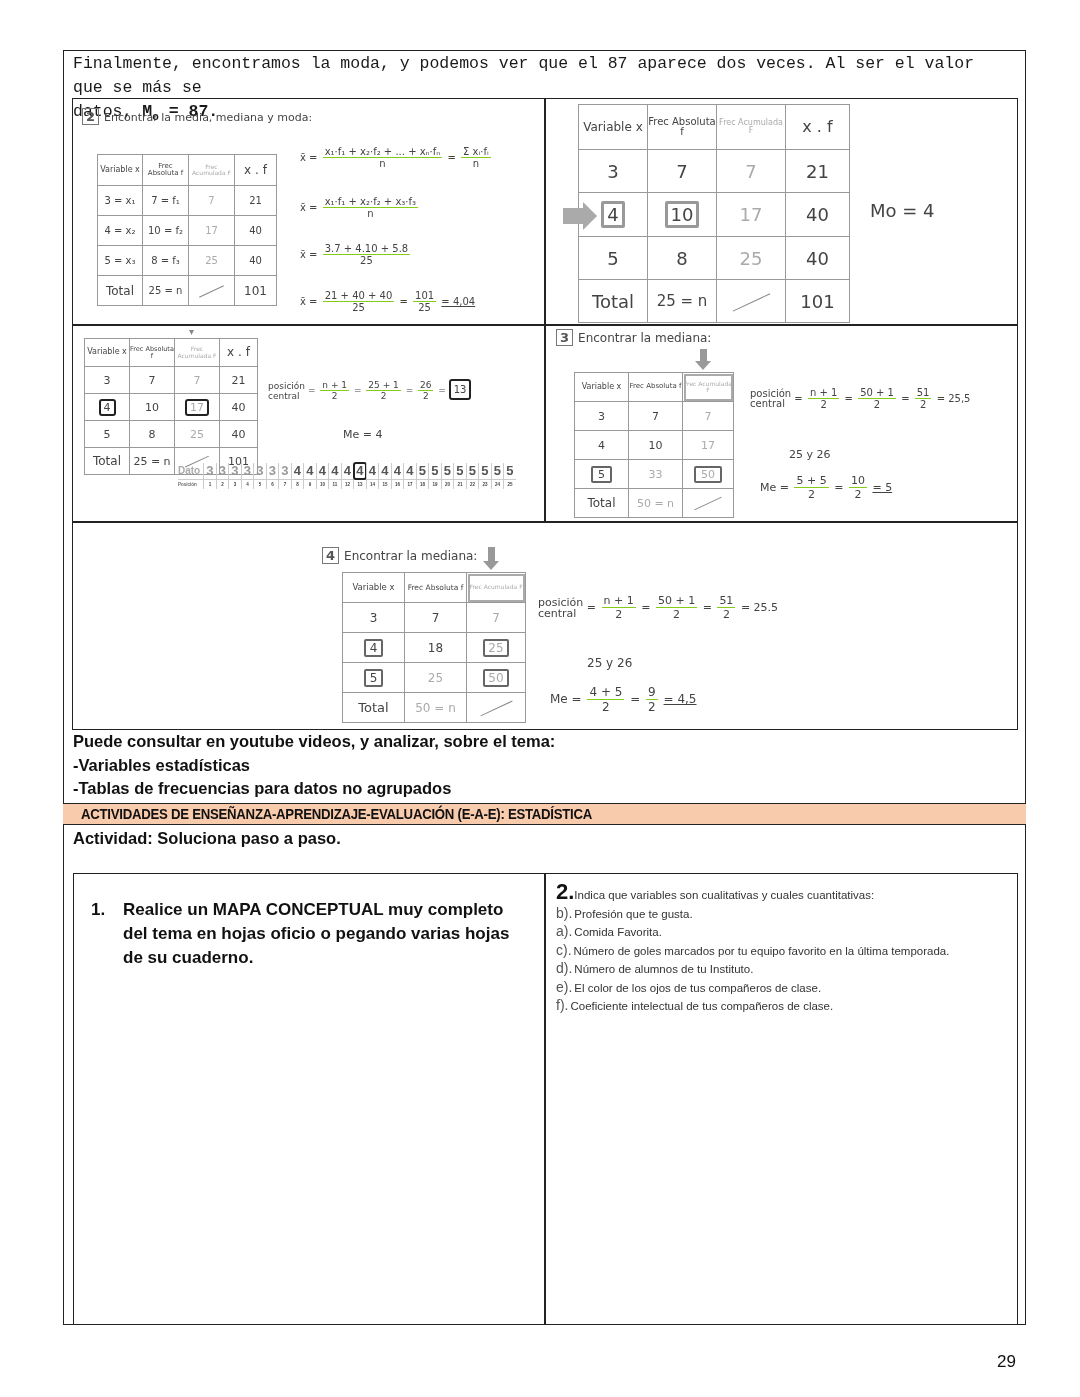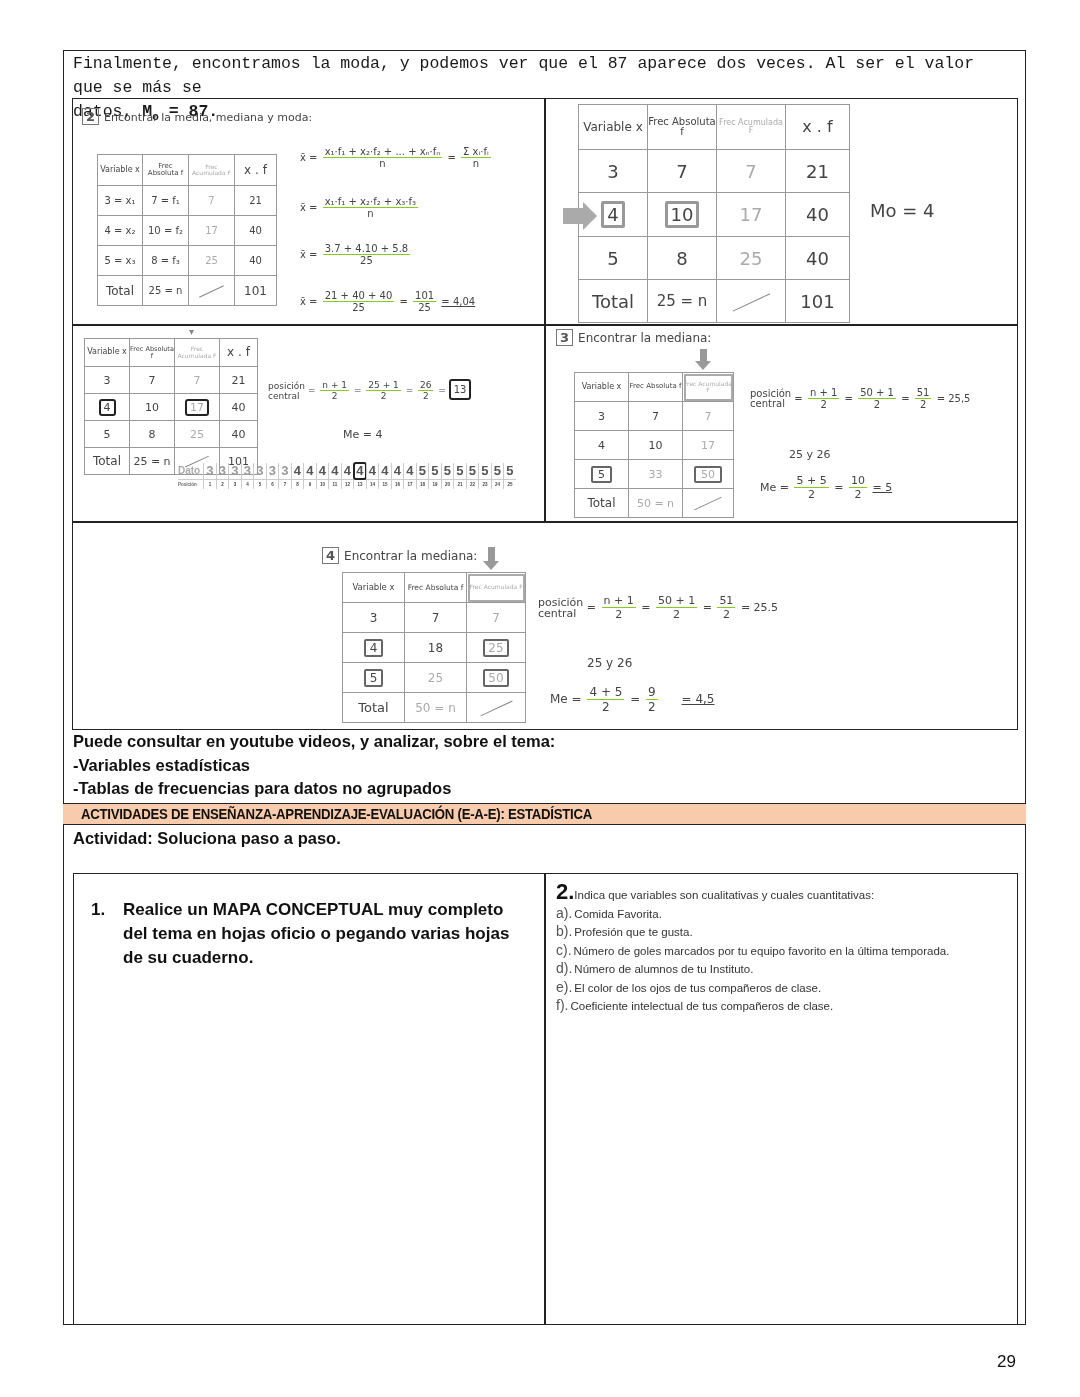--- a/index.html
+++ b/index.html
@@ -450,42 +450,42 @@
 <div class="abs eq" style="left:550px; top:685px; font-size:12px;">
   <span>Me =</span>
   <span class="frac">
       <span class="num">4 + 5</span>
       <span class="den">2</span>
     </span> =
   <span class="frac">
       <span class="num">9</span>
       <span class="den">2</span>
     </span>
-  <span style="text-decoration:underline;margin-left:18px;">= 4,5</span>
+  <span style="text-decoration:underline;">= 4,5</span>
 </div>
 
 <div class="section-text" style="top:732px;">Puede consultar en youtube videos, y analizar, sobre el tema:</div>
 <div class="section-text" style="top:756px;">-Variables estadísticas</div>
 <div class="section-text" style="top:779px;">-Tablas de frecuencias para datos no agrupados</div>
 
 <div class="banner"><span style="display:inline-block; transform:scaleX(0.88); transform-origin:left;">ACTIVIDADES DE ENSEÑANZA-APRENDIZAJE-EVALUACIÓN (E-A-E): ESTADÍSTICA</span></div>
 
 <div class="section-text" style="top:829px;">Actividad: Soluciona paso a paso.</div>
 
 <div class="act-table"></div>
 <div class="vline" style="left:544px; top:873px; height:452px;"></div>
 
 <div class="act-left">
   <span class="num">1.</span>
   <div class="txt">Realice un MAPA CONCEPTUAL muy completo del tema en hojas oficio o pegando varias hojas de su cuaderno.</div>
 </div>
 
 <div class="act-right">
   <div><span class="q2">2.</span><span>Indica que variables son cualitativas y cuales cuantitativas:</span></div>
+  <div><span class="lbl">b).</span><span>Profesión que te gusta.</span></div>
   <div><span class="lbl">a).</span><span>Comida Favorita.</span></div>
-  <div><span class="lbl">b).</span><span>Profesión que te gusta.</span></div>
   <div><span class="lbl">c).</span><span>Número de goles marcados por tu equipo favorito en la última temporada.</span></div>
   <div><span class="lbl">d).</span><span>Número de alumnos de tu Instituto.</span></div>
   <div><span class="lbl">e).</span><span>El color de los ojos de tus compañeros de clase.</span></div>
   <div><span class="lbl">f).</span><span>Coeficiente intelectual de tus compañeros de clase.</span></div>
 </div>
 
 <div class="page-num">29</div>
 
 </body></html>

